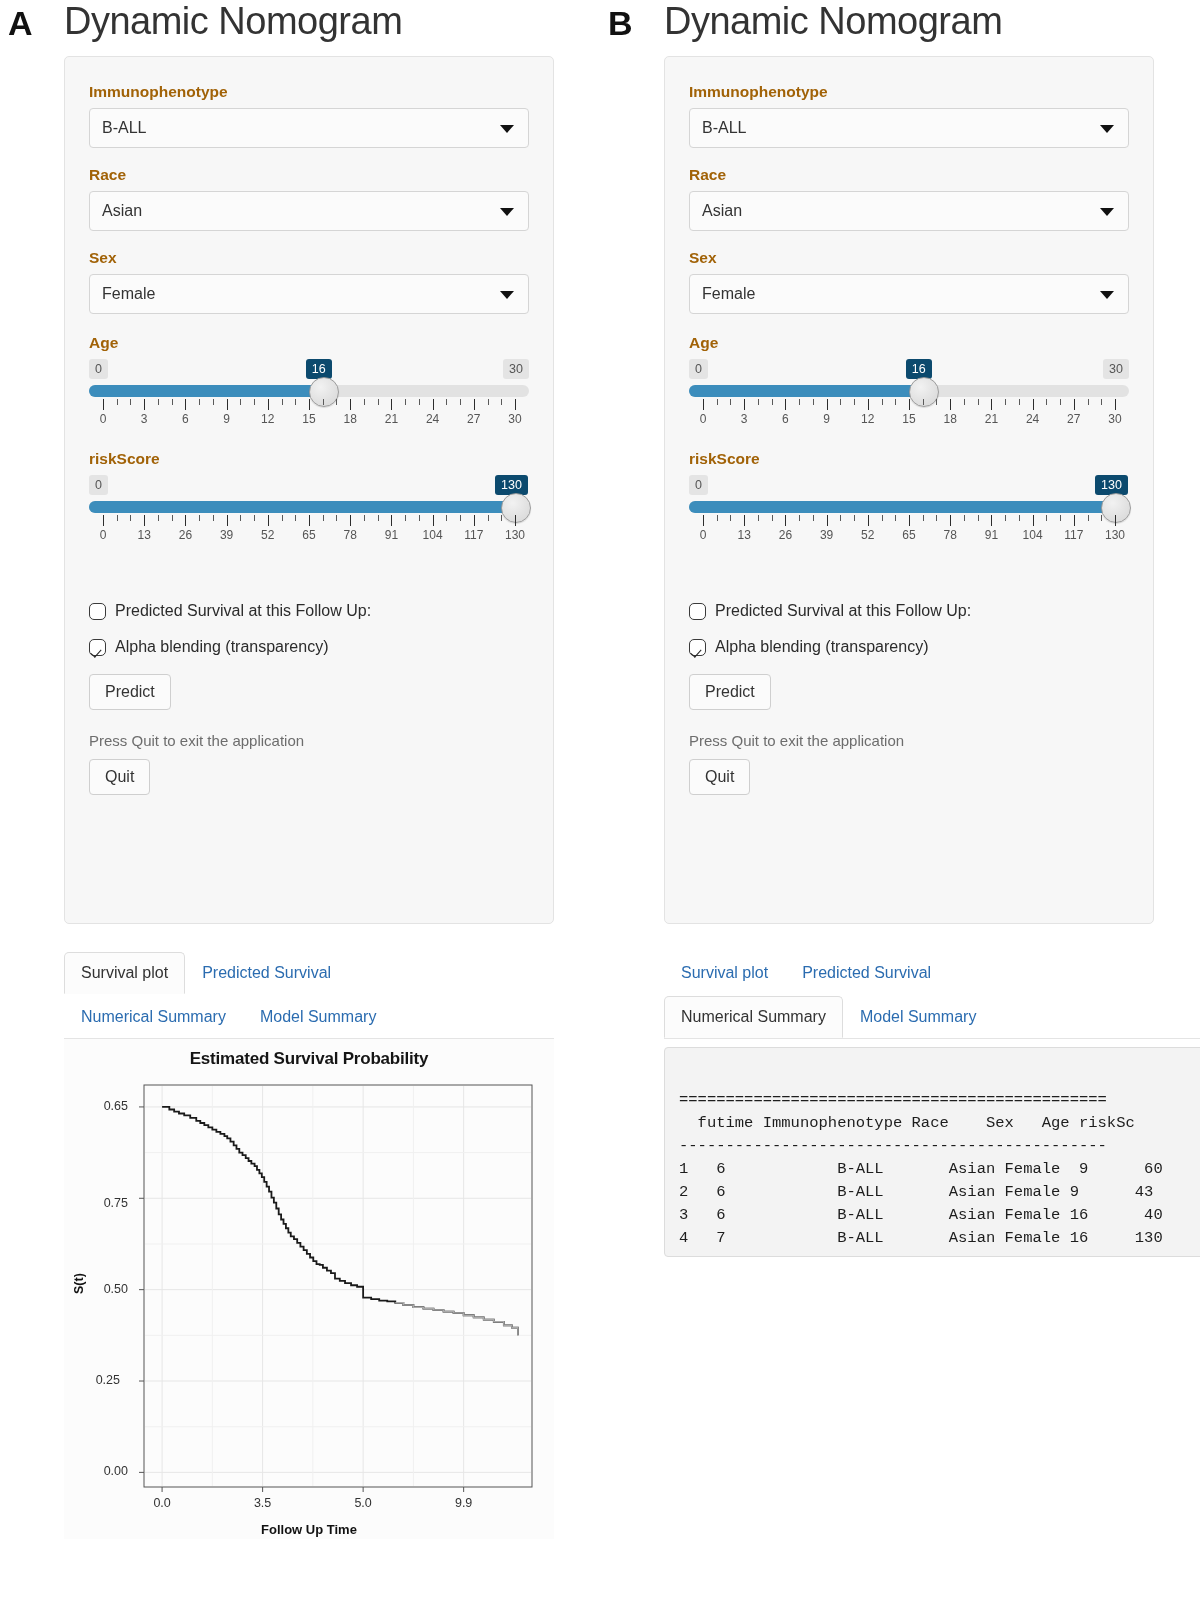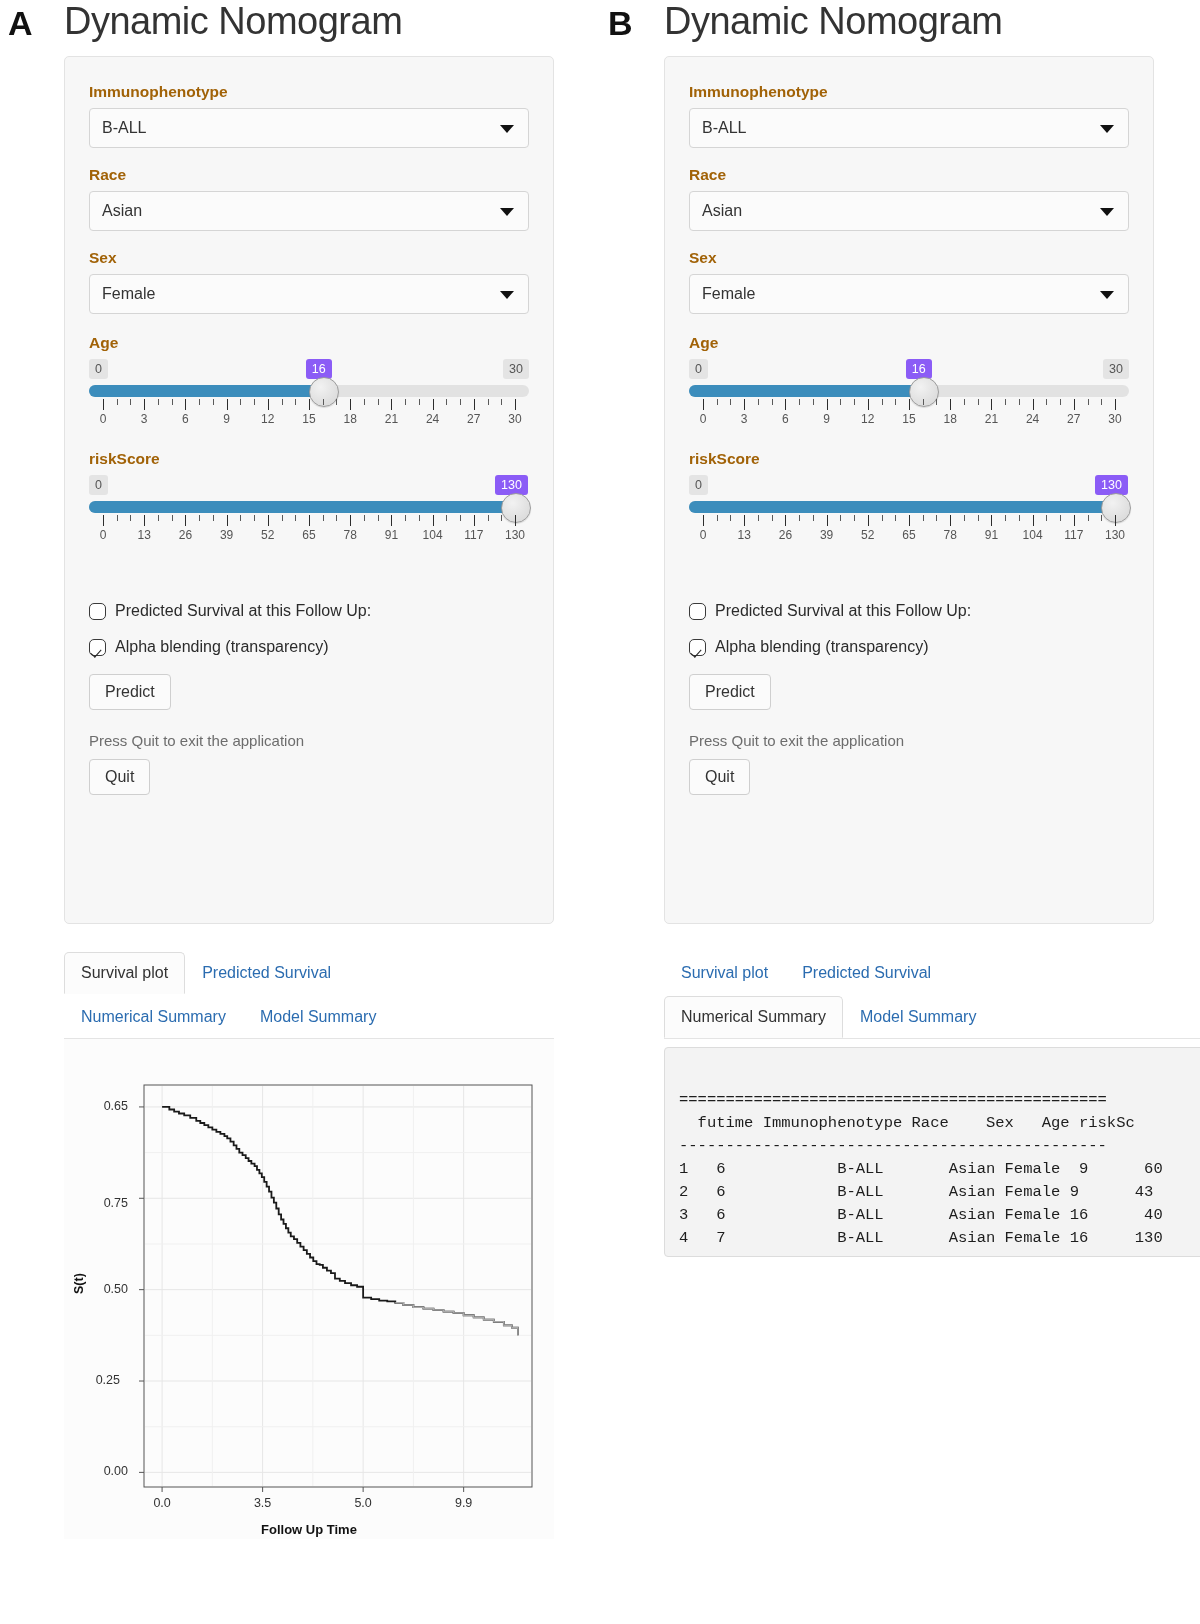--- a/index.html
+++ b/index.html
@@ -64,21 +64,21 @@
   
   .slider-block{margin-bottom:4px;}
   .slider-bubbles{position:relative;height:22px;margin-bottom:4px;}
   .bub{
     position:absolute;top:0;
     font-size:12.5px;line-height:18px;
     padding:1px 6px;border-radius:3px;
     white-space:nowrap;
   }
   .bub.grey{background:#e4e4e4;color:#555;}
-  .bub.blue{background:#8b5cf6;color:#fff;font-weight:400;}
+  .bub.blue{background:#0c4a6e;color:#fff;font-weight:400;}
   .track{
     position:relative;height:12px;border-radius:6px;background:#e2e2e2;
   }
   .track .fill{
     position:absolute;left:0;top:0;bottom:0;border-radius:6px;background:#3c8dbc;
   }
   .handle{
     position:absolute;top:50%;width:28px;height:28px;margin-top:-14px;margin-left:-14px;
     background:radial-gradient(circle at 38% 32%, #f2f2f2 0%, #dcdcdc 75%, #cfcfcf 100%);
     border:1px solid #9c9c9c;border-radius:50%;
@@ -323,20 +323,21 @@
       <div class="tab active">Survival plot</div>
       <div class="tab">Predicted Survival</div>
     </div>
     <div class="tabrow">
       <div class="tab">Numerical Summary</div>
       <div class="tab">Model Summary</div>
     </div>
     <div class="tabdivider"></div>
 
     <div class="plot-box">
+      <div class="plot-title">Estimated Survival Probability</div>
       <div class="ylab-rot">S(t)</div>
       <div class="xlab">Follow Up Time</div>
       <svg id="plot-svg-a" width="490" height="470" style="position:absolute;left:0;top:28px">
           <rect x="80" y="18" width="388" height="402" fill="#fcfcfc" stroke="#555" stroke-width="1"></rect>
           <line x1="81" y1="405.3818181818182" x2="467" y2="405.3818181818182" stroke="#e6e6e6" stroke-width="1"></line>
           <line x1="81" y1="314.0181818181818" x2="467" y2="314.0181818181818" stroke="#e6e6e6" stroke-width="1"></line>
           <line x1="81" y1="222.65454545454546" x2="467" y2="222.65454545454546" stroke="#e6e6e6" stroke-width="1"></line>
           <line x1="81" y1="131.2909090909091" x2="467" y2="131.2909090909091" stroke="#e6e6e6" stroke-width="1"></line>
           <line x1="81" y1="39.92727272727274" x2="467" y2="39.92727272727274" stroke="#e6e6e6" stroke-width="1"></line>
           <line x1="98.09326424870467" y1="19" x2="98.09326424870467" y2="419" stroke="#e6e6e6" stroke-width="1"></line>

